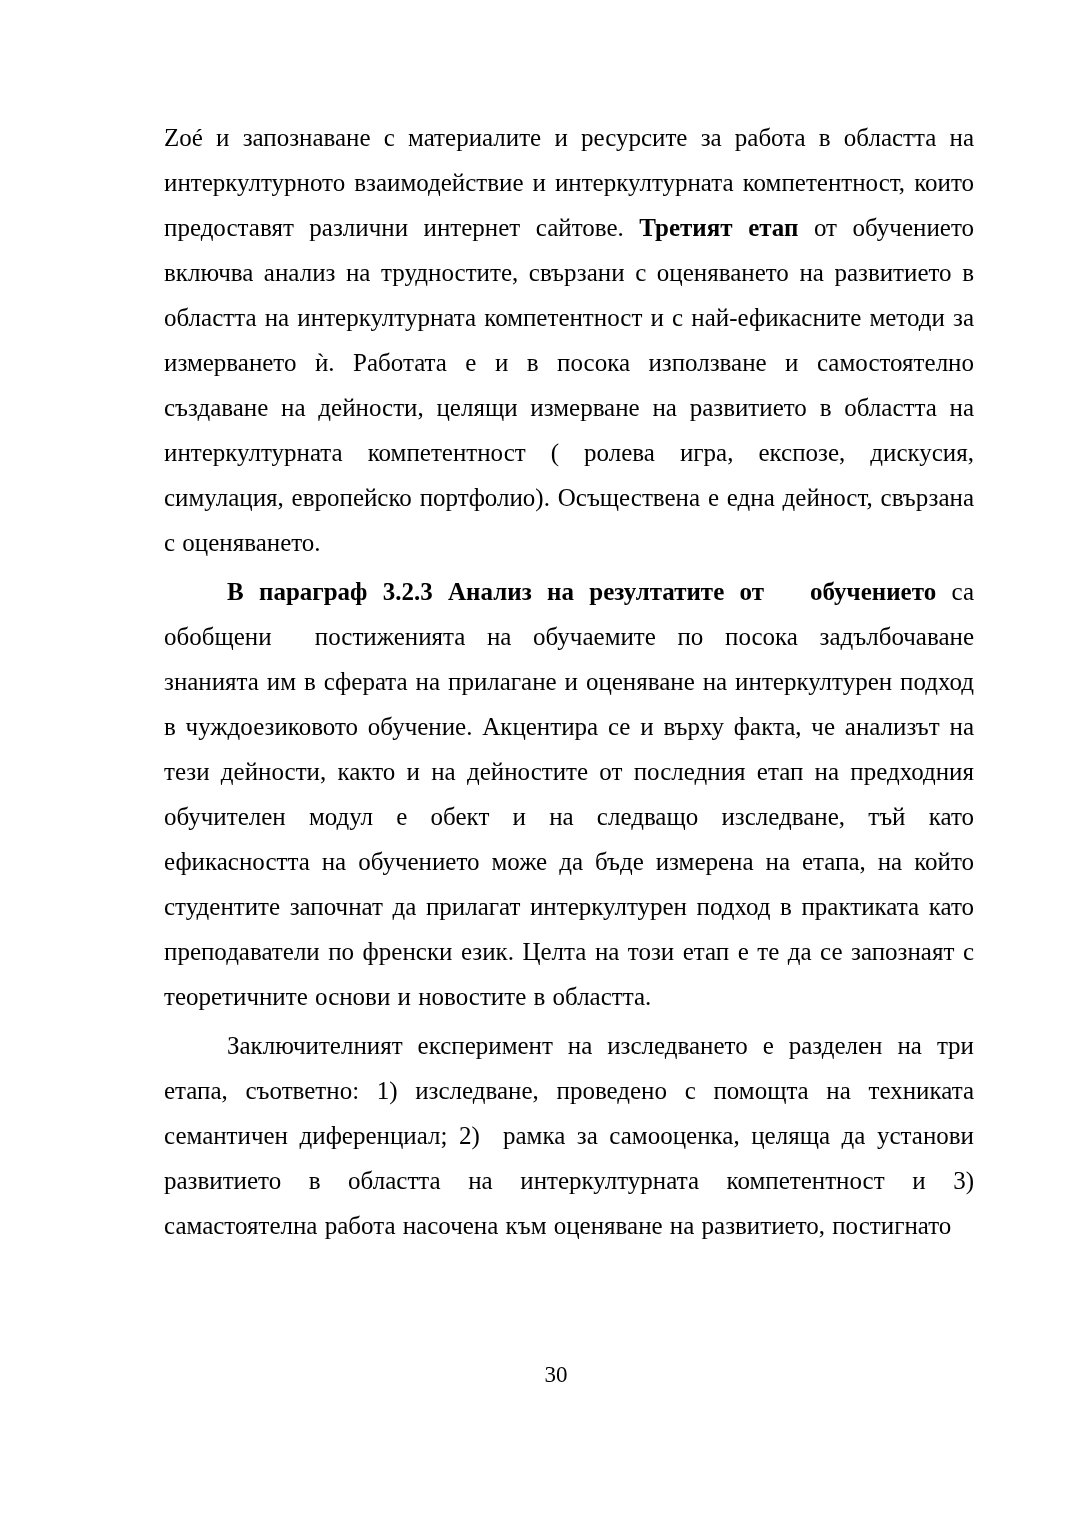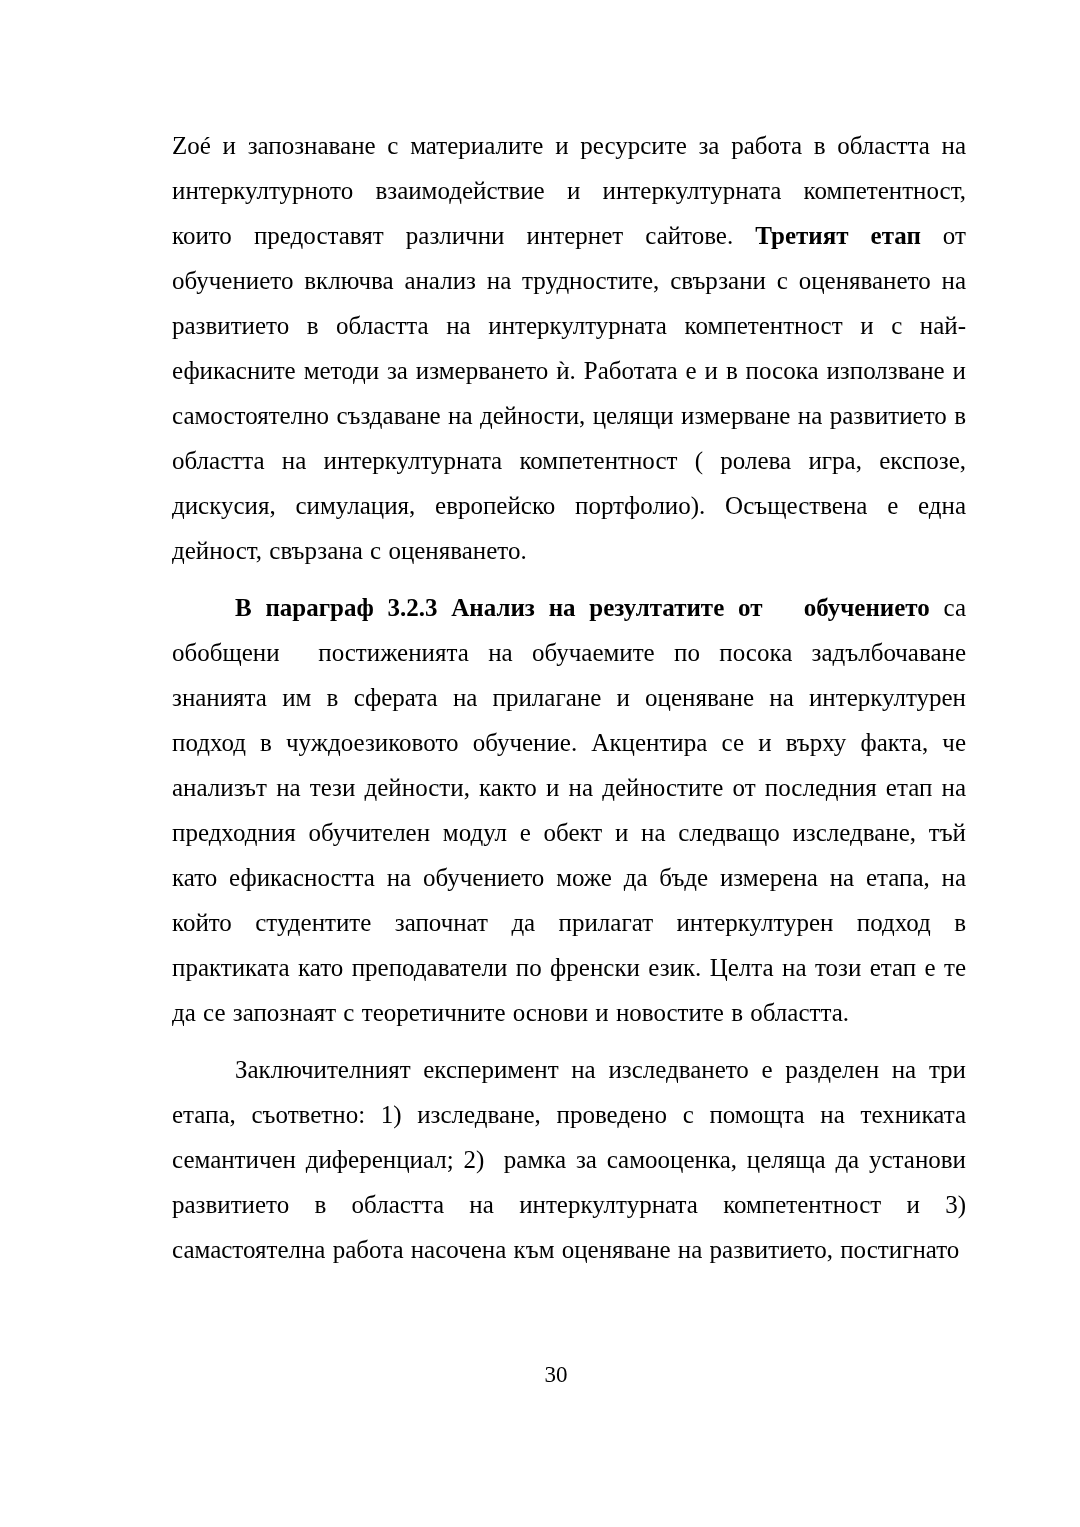--- a/index.html
+++ b/index.html
@@ -15,21 +15,21 @@
     color: #000000;
     overflow: hidden;
   }
   .content {
     position: absolute;
     left: 160px;
     top: 111px;
     width: 818px;
   }
   .para {
-    margin: 12px;
+    margin: 4px;
     font-family: "Liberation Serif", "DejaVu Serif", serif;
     font-size: 25px;
     line-height: 45px;
     text-align: justify;
     word-spacing: 1px;
   }
   .para.indent {
     text-indent: 63px;
   }
   .para b {

